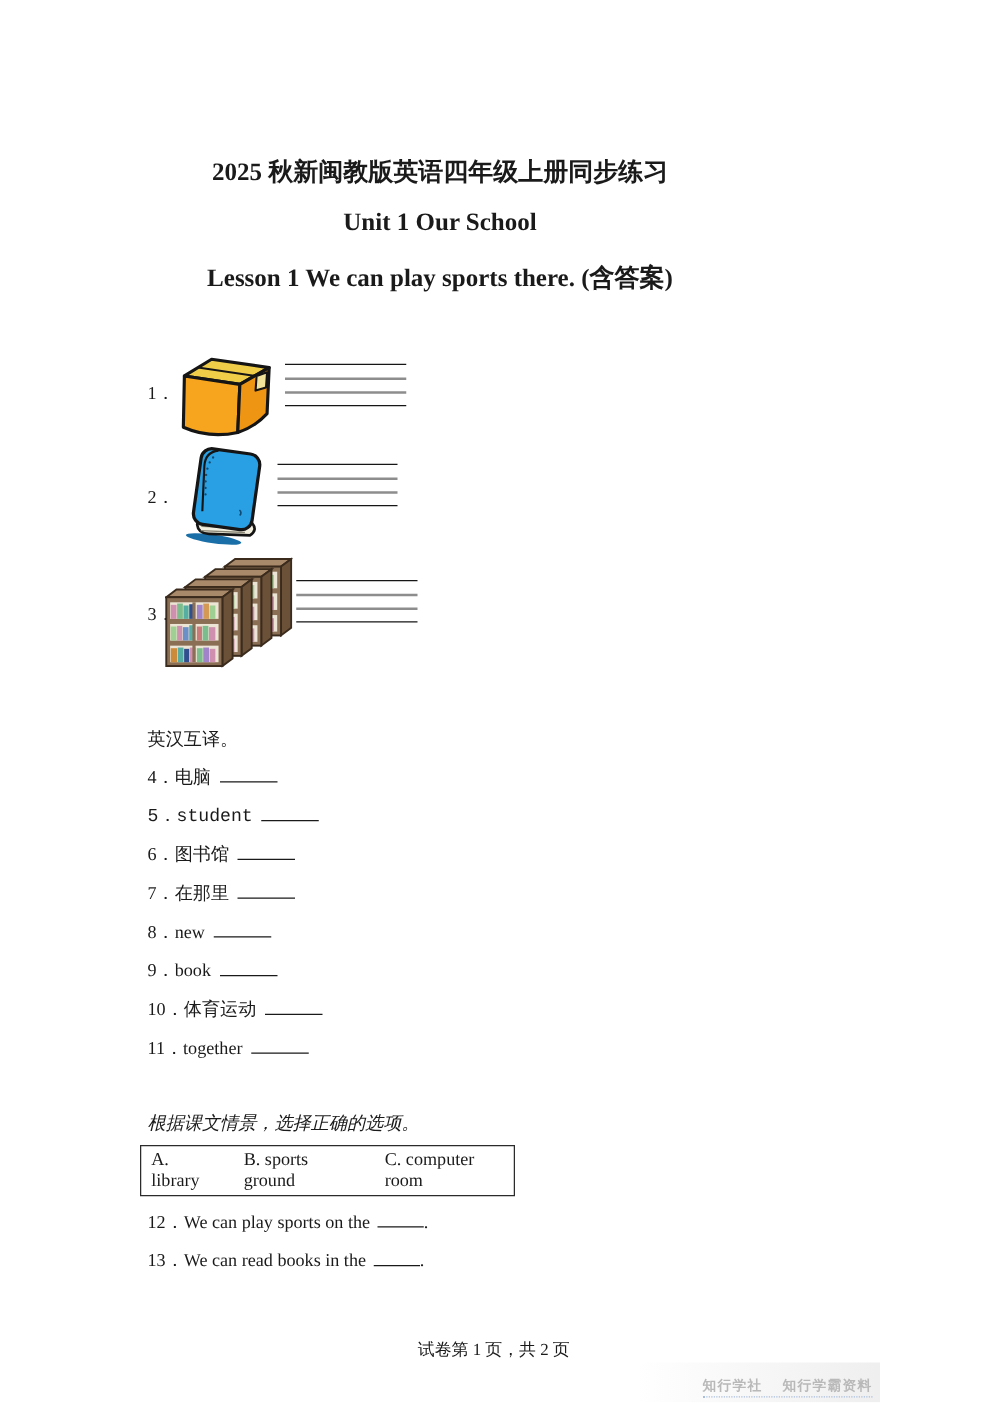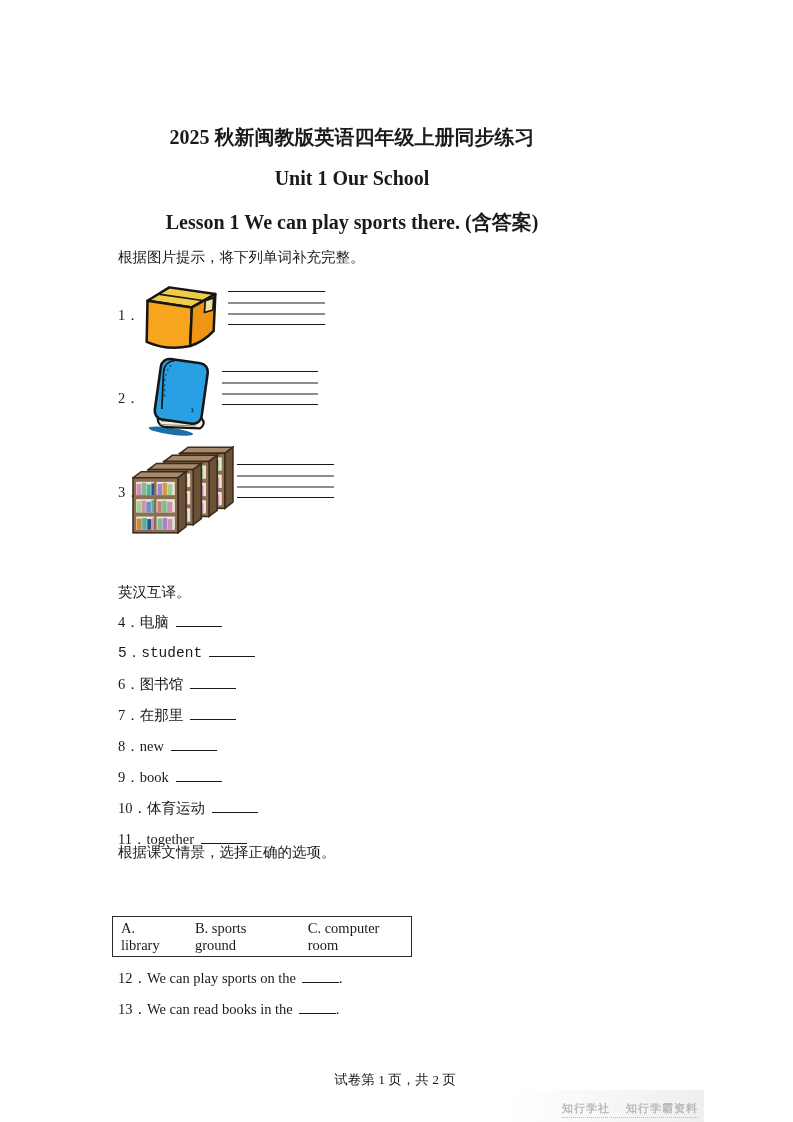--- a/index.html
+++ b/index.html
@@ -29,21 +29,20 @@
 </style>
 </head>
 <body>
 
 <div class="page">
 
   <div class="center h1" style="top:124px;">2025 秋新闽教版英语四年级上册同步练习</div>
   <div class="center h1" style="top:167px;">Unit 1 Our School</div>
   <div class="center h1" style="top:209px;">Lesson 1 We can play sports there. (含答案)</div>
 
-  <div class="txt" style="left:118px;top:247px;">根据图片提示，将下列单词补充完整。</div>
 
   <div class="txt" style="left:118px;top:305px;">1．</div>
   <svg class="pic" style="left:139px;top:279px;" width="84" height="72" viewBox="0 0 100 86">
     <g stroke="#151515" stroke-width="3" stroke-linejoin="round">
       <polygon points="10,26 36,10 91,18 63,34" fill="#f0cd49"></polygon>
       <line x1="23" y1="18" x2="78" y2="26" stroke-width="2"></line>
       <path d="M10,26 L63,34 L61,80 Q34,86 9,75 Z" fill="#f7a41f"></path>
       <path d="M63,34 L91,18 L89,62 Q77,75 61,80 Z" fill="#ee9514"></path>
       <polygon points="79,26 89,22.5 88,37 78,40" fill="#f2e39b" stroke-width="2"></polygon>
     </g>
@@ -150,21 +149,21 @@
   <div class="txt" style="left:118px;top:767px;">
     <span class="num">9．</span><span>book</span><span class="blank b46"></span>
   </div>
   <div class="txt" style="left:118px;top:798px;">
     <span class="num">10．</span><span>体育运动</span><span class="blank b46"></span>
   </div>
   <div class="txt" style="left:118px;top:829px;">
     <span class="num">11．</span><span>together</span><span class="blank b46"></span>
   </div>
 
-  <div class="txt" style="left:118px;top:842px;">根据课文情景，选择正确的选项。</div>
+  <div class="txt" style="left:118px;top:889px;font-style:italic;">根据课文情景，选择正确的选项。</div>
 
   <div class="optbox">
     <span>A. library</span>
     <span>B. sports ground</span>
     <span>C. computer room</span>
   </div>
 
   <div class="txt" style="left:118px;top:968px;">
     <span class="num">12．</span><span>We can play sports on the</span><span class="blank b37"></span><span>.</span>
   </div>

